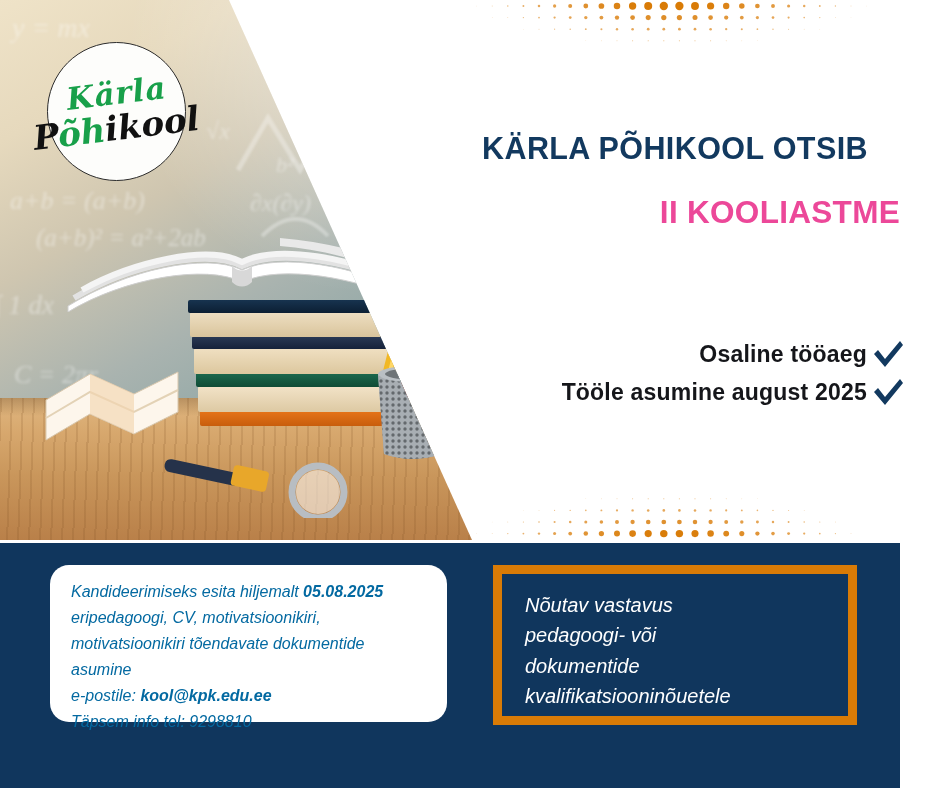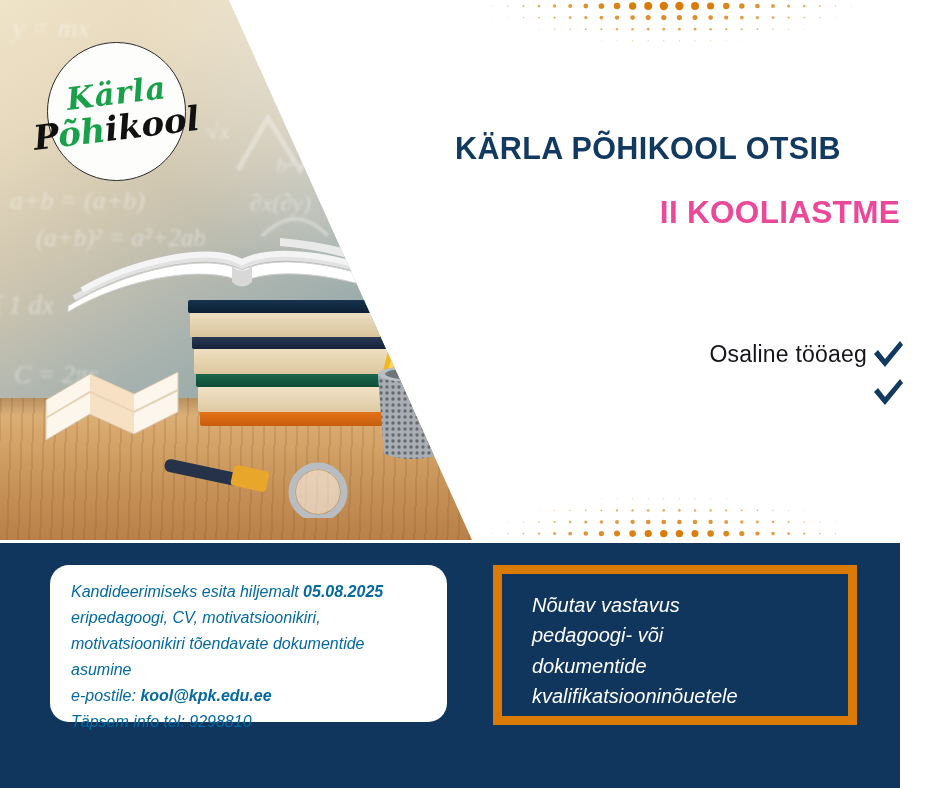--- a/index.html
+++ b/index.html
@@ -56,33 +56,33 @@
   .logo-inner{text-align:center;line-height:1;}
   .logo-l1{font-family:"DejaVu Serif",serif;font-style:italic;font-weight:700;
            font-size:31px;color:#18a04a;letter-spacing:1px;transform:rotate(-7deg);
            display:block;margin-bottom:2px;}
   .logo-l2{font-family:"DejaVu Serif",serif;font-style:italic;font-weight:700;
            font-size:34px;color:#111;transform:rotate(-7deg);display:block;}
   .logo-l2 .grn{color:#18a04a;}
 
   
   .h-navy{
-    position:absolute;left:455px;top:131px;width:440px;
+    position:absolute;left:455px;top:131px;width:440px;text-align:center;
     font-size:30.5px;font-weight:700;color:#12395f;letter-spacing:.4px;
   }
   .h-orange{
     position:absolute;left:445px;top:190px;width:455px;text-align:right;
     font-size:31.5px;font-weight:700;color:#ec4899;line-height:1.46;letter-spacing:.3px;
   }
   .h-orange div{white-space:nowrap;}
 
   
   .bullets{position:absolute;left:450px;top:338px;width:455px;text-align:right;}
   .b-row{display:flex;align-items:center;justify-content:flex-end;margin-bottom:6px;}
-  .b-txt{font-size:23px;color:#15161a;font-weight:400;letter-spacing:.2px;}
+  .b-txt{font-size:23px;color:#15161a;font-weight:700;letter-spacing:.2px;}
   .chk{margin-left:4px;width:34px;height:32px;flex:0 0 auto;}
 
   
   .banner{position:absolute;left:0;top:543px;width:900px;height:245px;background:#10365d;}
 
   .card{
     position:absolute;left:50px;top:565px;width:397px;height:157px;
     background:#ffffff;border-radius:19px;
     padding:0;box-sizing:border-box;
   }
@@ -90,21 +90,21 @@
     position:absolute;left:21px;top:14px;right:12px;
     font-size:16px;font-style:italic;color:#0369a1;line-height:1.62;
   }
   .card-txt b{font-weight:700;font-style:italic;}
 
   .obox{
     position:absolute;left:493px;top:565px;width:364px;height:160px;
     border:9px solid #d97b06;box-sizing:border-box;background:#10365d;
   }
   .obox-txt{
-    position:absolute;left:30px;top:16px;right:10px;
+    position:absolute;left:23px;top:16px;right:10px;
     font-size:20px;font-style:italic;color:#ffffff;line-height:1.52;
   }
 </style>
 </head>
 <body>
 
 <div class="poster">
 
   <div class="dots" style="left:455px;top:0px;width:485px;height:130px;">
     <svg width="485" height="130" viewBox="0 0 485 130" xmlns="http://www.w3.org/2000/svg">
@@ -379,20 +379,21 @@
   <div class="bullets">
     <div class="b-row">
       <span class="b-txt">Osaline tööaeg</span>
       <span class="chk">
         <svg viewBox="0 0 34 32" width="34" height="32">
             <path d="M3 16 L7 12 L14 21 L29 3 L32 7 L14 29 Z" fill="#12395f"></path>
           </svg>
       </span>
     </div>
     <div class="b-row">
+      <span class="b-txt">Tööle asumine august 2025</span>
       <span class="chk">
         <svg viewBox="0 0 34 32" width="34" height="32">
             <path d="M3 16 L7 12 L14 21 L29 3 L32 7 L14 29 Z" fill="#12395f"></path>
           </svg>
       </span>
     </div>
   </div>
 
   <div class="banner"></div>
 

